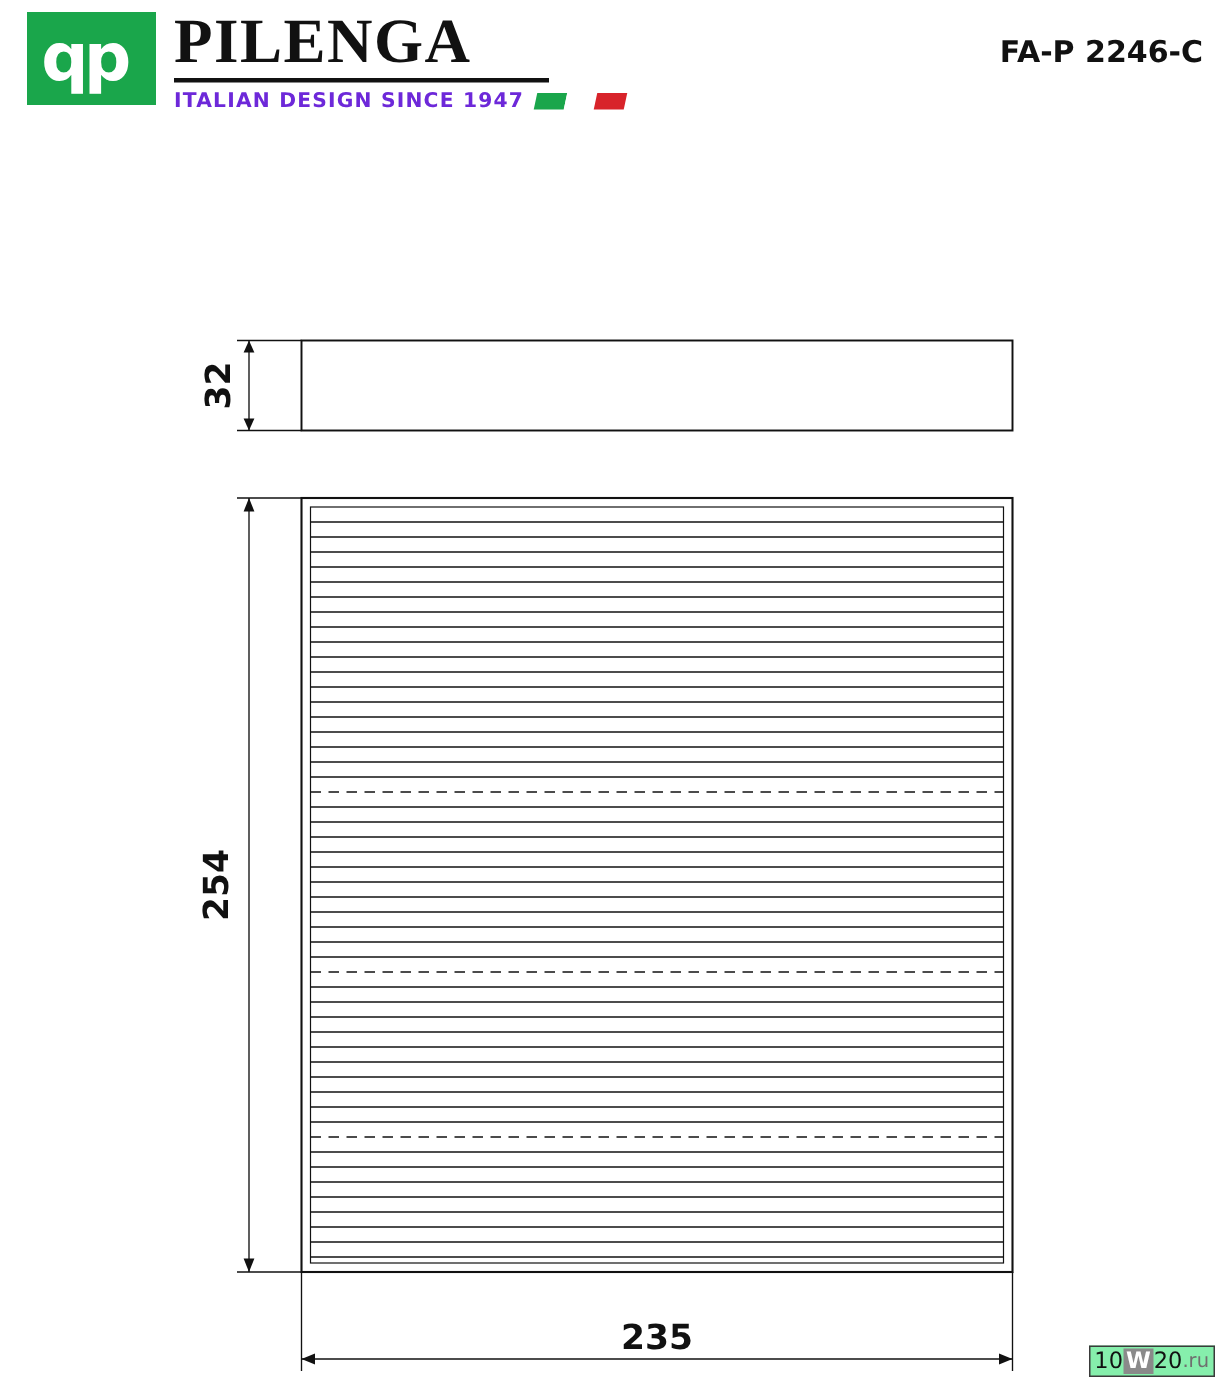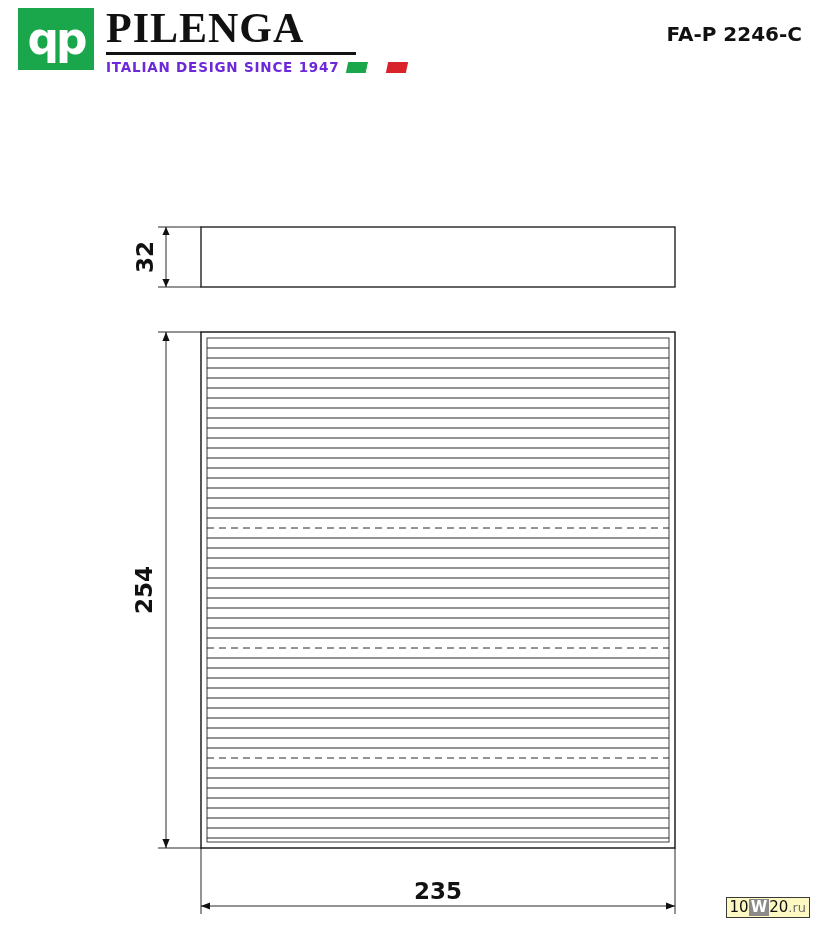--- a/index.html
+++ b/index.html
@@ -22,21 +22,21 @@
     left: 0; top: 0;
     width: 820px; height: 96px;
   }
   #logo-block {
     position: absolute;
     left: 18px; top: 8px;
     display: flex;
     align-items: flex-start;
   }
   #logo-mark {
-    width: 76px; height: 62px;
+    width: 86px; height: 62px;
     background: #1aa64b;
     position: relative;
     flex: 0 0 auto;
   }
   #logo-mark .qp {
     position: absolute;
     left: 0; top: 0;
     width: 76px; height: 62px;
     color: #ffffff;
     font-family: "DejaVu Sans", sans-serif;
@@ -112,21 +112,21 @@
   }
 
   
   #watermark {
     position: absolute;
     right: 10px; bottom: 10px;
     display: flex;
     align-items: center;
     border: 1px solid #3a3a3a;
     padding: 1px 3px 1px 3px;
-    background: #fef9c3;
+    background: #86efac;
     font-family: "DejaVu Sans", sans-serif;
     font-size: 15px;
     line-height: 17px;
     color: #111111;
   }
   #watermark .wm-w {
     color: #ffffff;
     background: #8a8a8a;
     padding: 0 2px;
     font-weight: bold;

